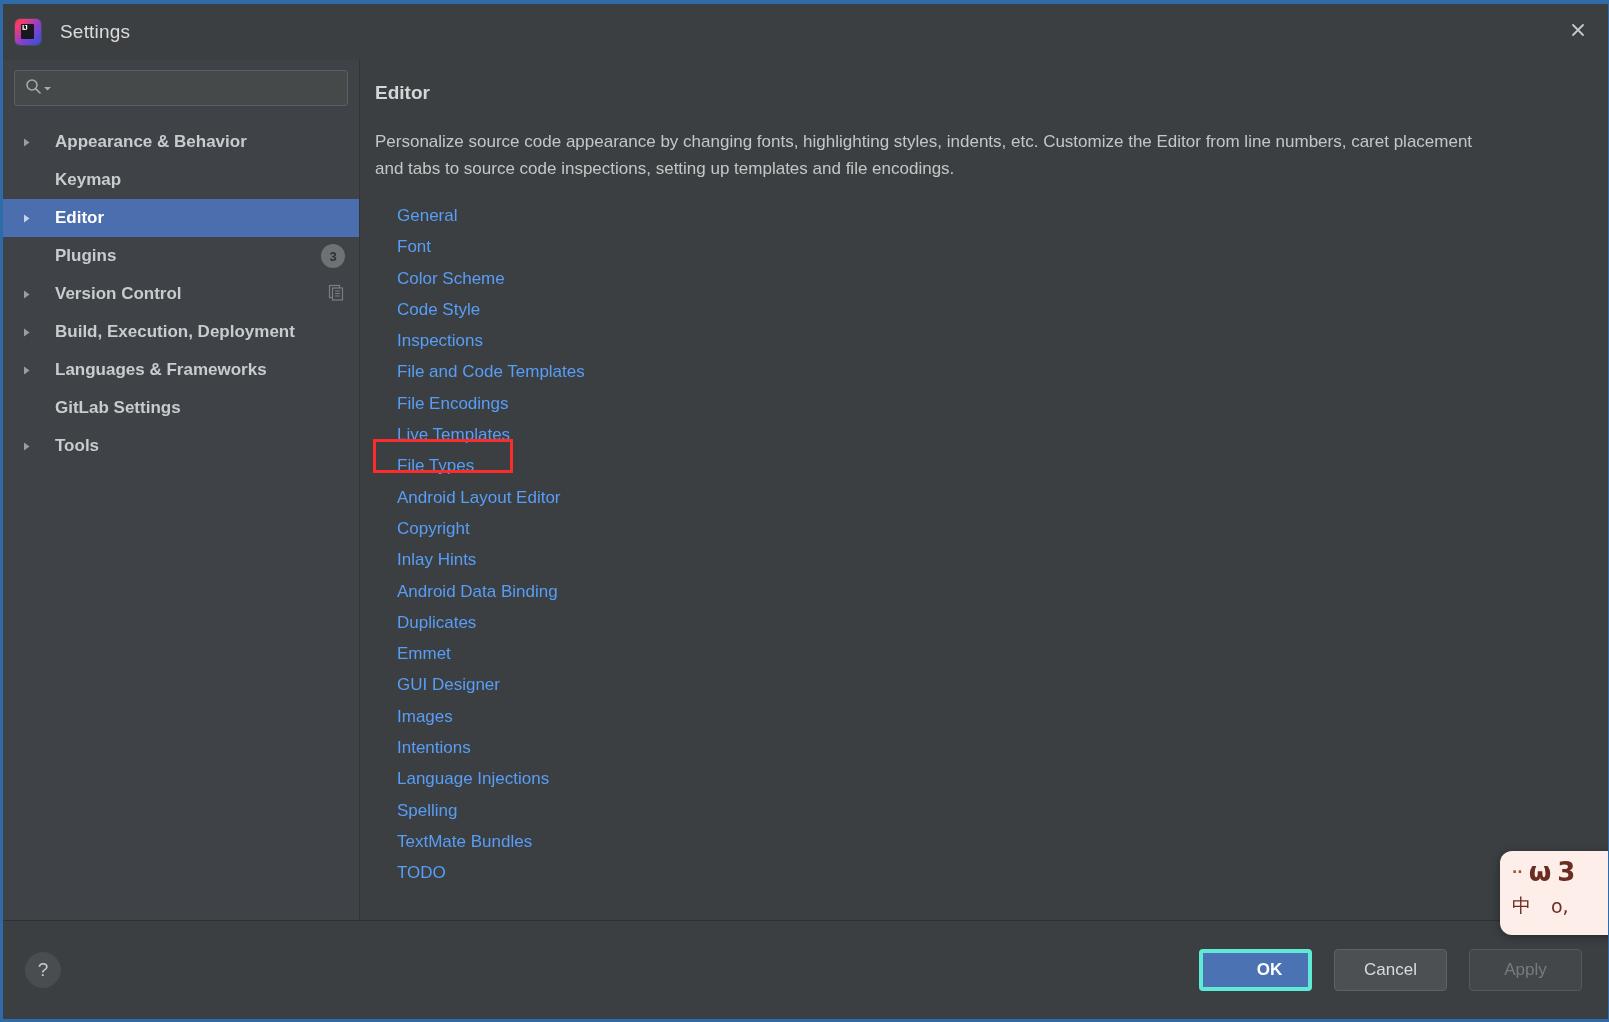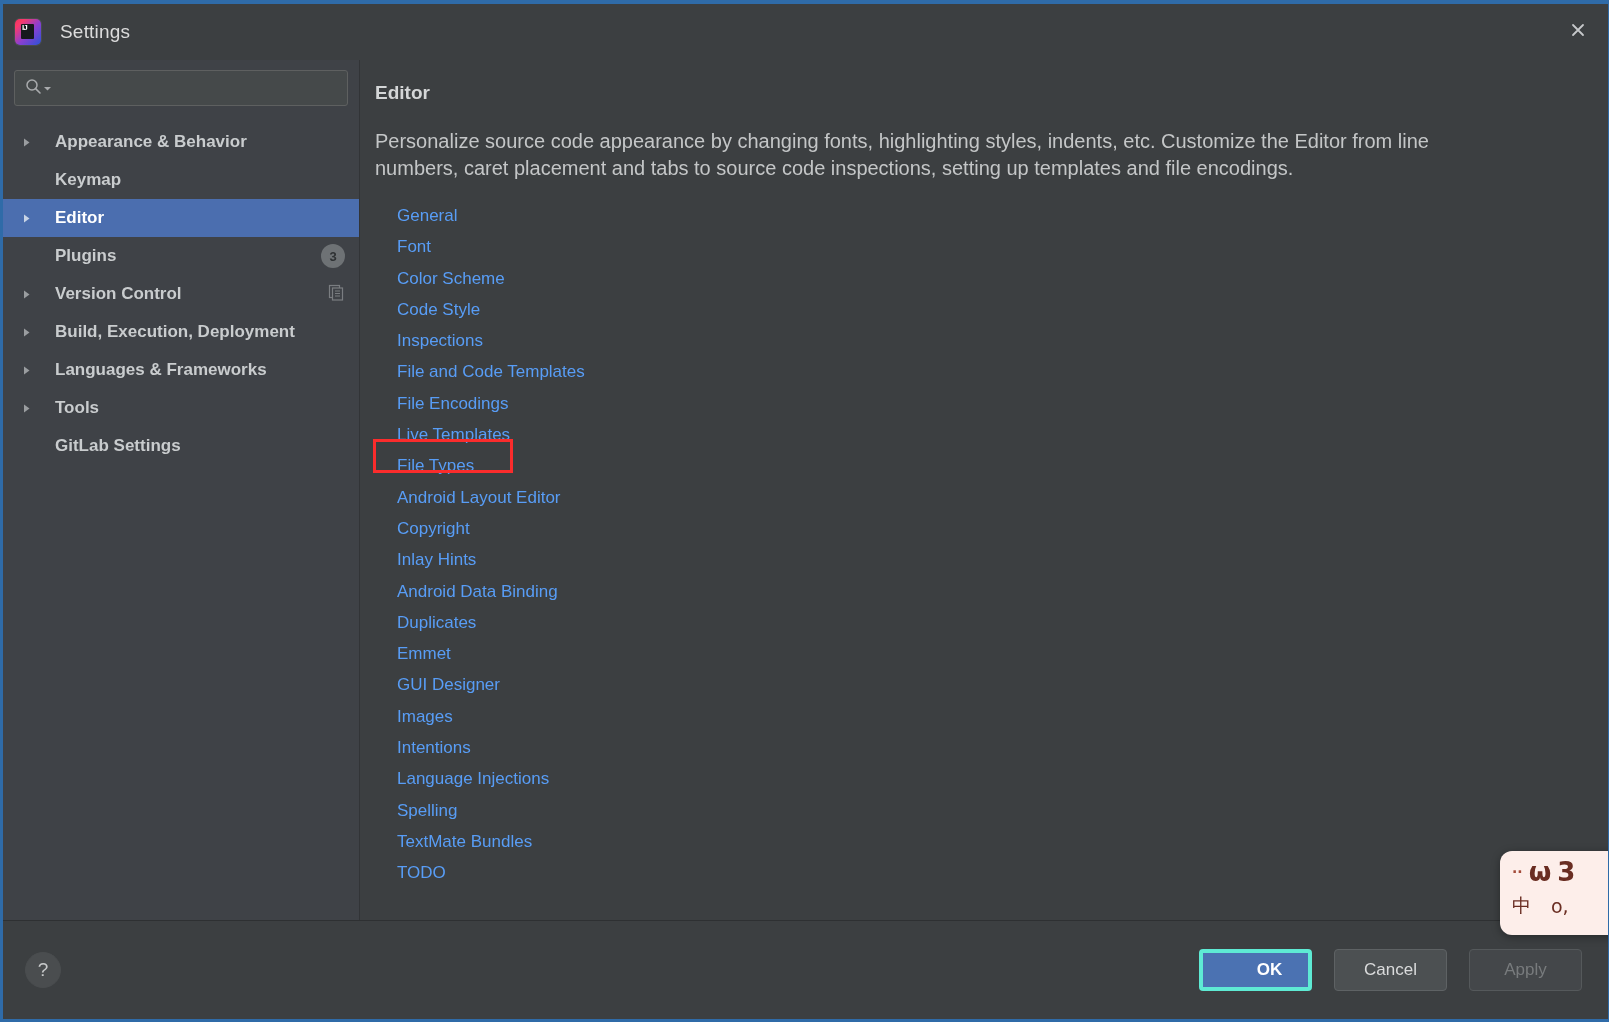--- a/index.html
+++ b/index.html
@@ -171,21 +171,21 @@
     overflow: hidden;
   }
   .page-title {
     font-size: 19px;
     font-weight: bold;
     color: #d4d6d7;
     margin: 6px 0 0 0;
   }
   .page-desc {
     margin-top: 24px;
-    font-size: 20px;
+    font-size: 17px;
     line-height: 27px;
     color: #c4c6c7;
     max-width: 1105px;
   }
   .links {
     margin-top: 18px;
     padding-left: 22px;
   }
   .link {
     display: block;
@@ -397,32 +397,32 @@
 
       <div class="tree-item">
         <span class="arrow">
           <svg width="11" height="11" viewBox="0 0 11 11">
               <path d="M3 1.5 L8.5 5.5 L3 9.5 Z" fill="#9a9da0"></path>
             </svg>
         </span>
         <span class="tree-label">Languages &amp; Frameworks</span>
       </div>
 
-      <div class="tree-item">
-        <span class="arrow">
-          <svg width="11" height="11" viewBox="0 0 11 11">
-              <path d="M3 1.5 L8.5 5.5 L3 9.5 Z" fill="#9a9da0"></path>
-            </svg>
-        </span>
-        <span class="tree-label">Tools</span>
-      </div>
-
       <div class="tree-item leaf">
         <span class="arrow"></span>
         <span class="tree-label">GitLab Settings</span>
+      </div>
+
+      <div class="tree-item">
+        <span class="arrow">
+          <svg width="11" height="11" viewBox="0 0 11 11">
+              <path d="M3 1.5 L8.5 5.5 L3 9.5 Z" fill="#9a9da0"></path>
+            </svg>
+        </span>
+        <span class="tree-label">Tools</span>
       </div>
 
     </div>
   </div>
 
   <div class="main">
     <div class="page-title">Editor</div>
     <div class="page-desc">Personalize source code appearance by changing fonts, highlighting styles, indents, etc. Customize the Editor from line numbers, caret placement and tabs to source code inspections, setting up templates and file encodings.</div>
 
     <div class="links">

